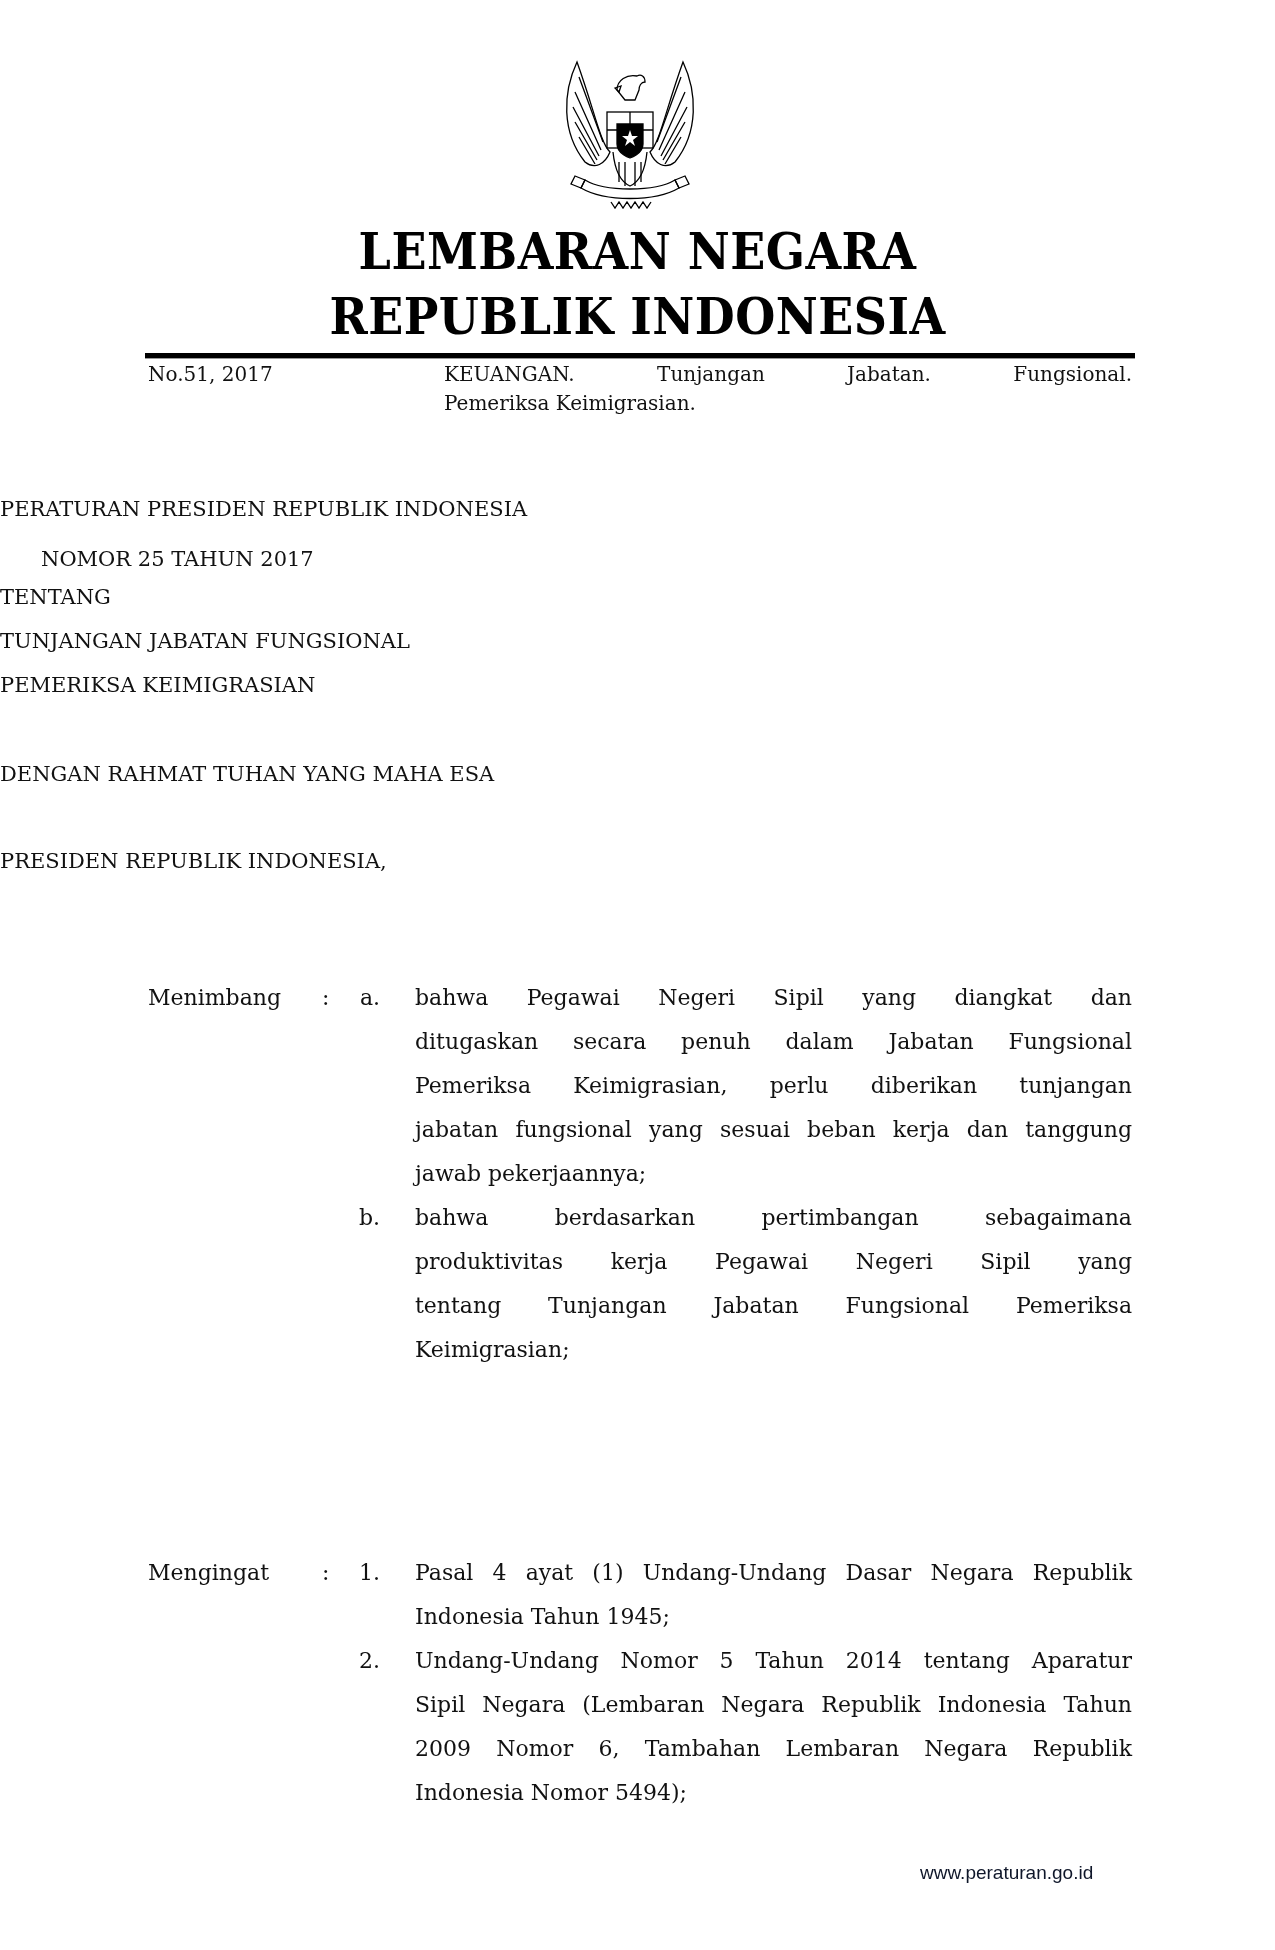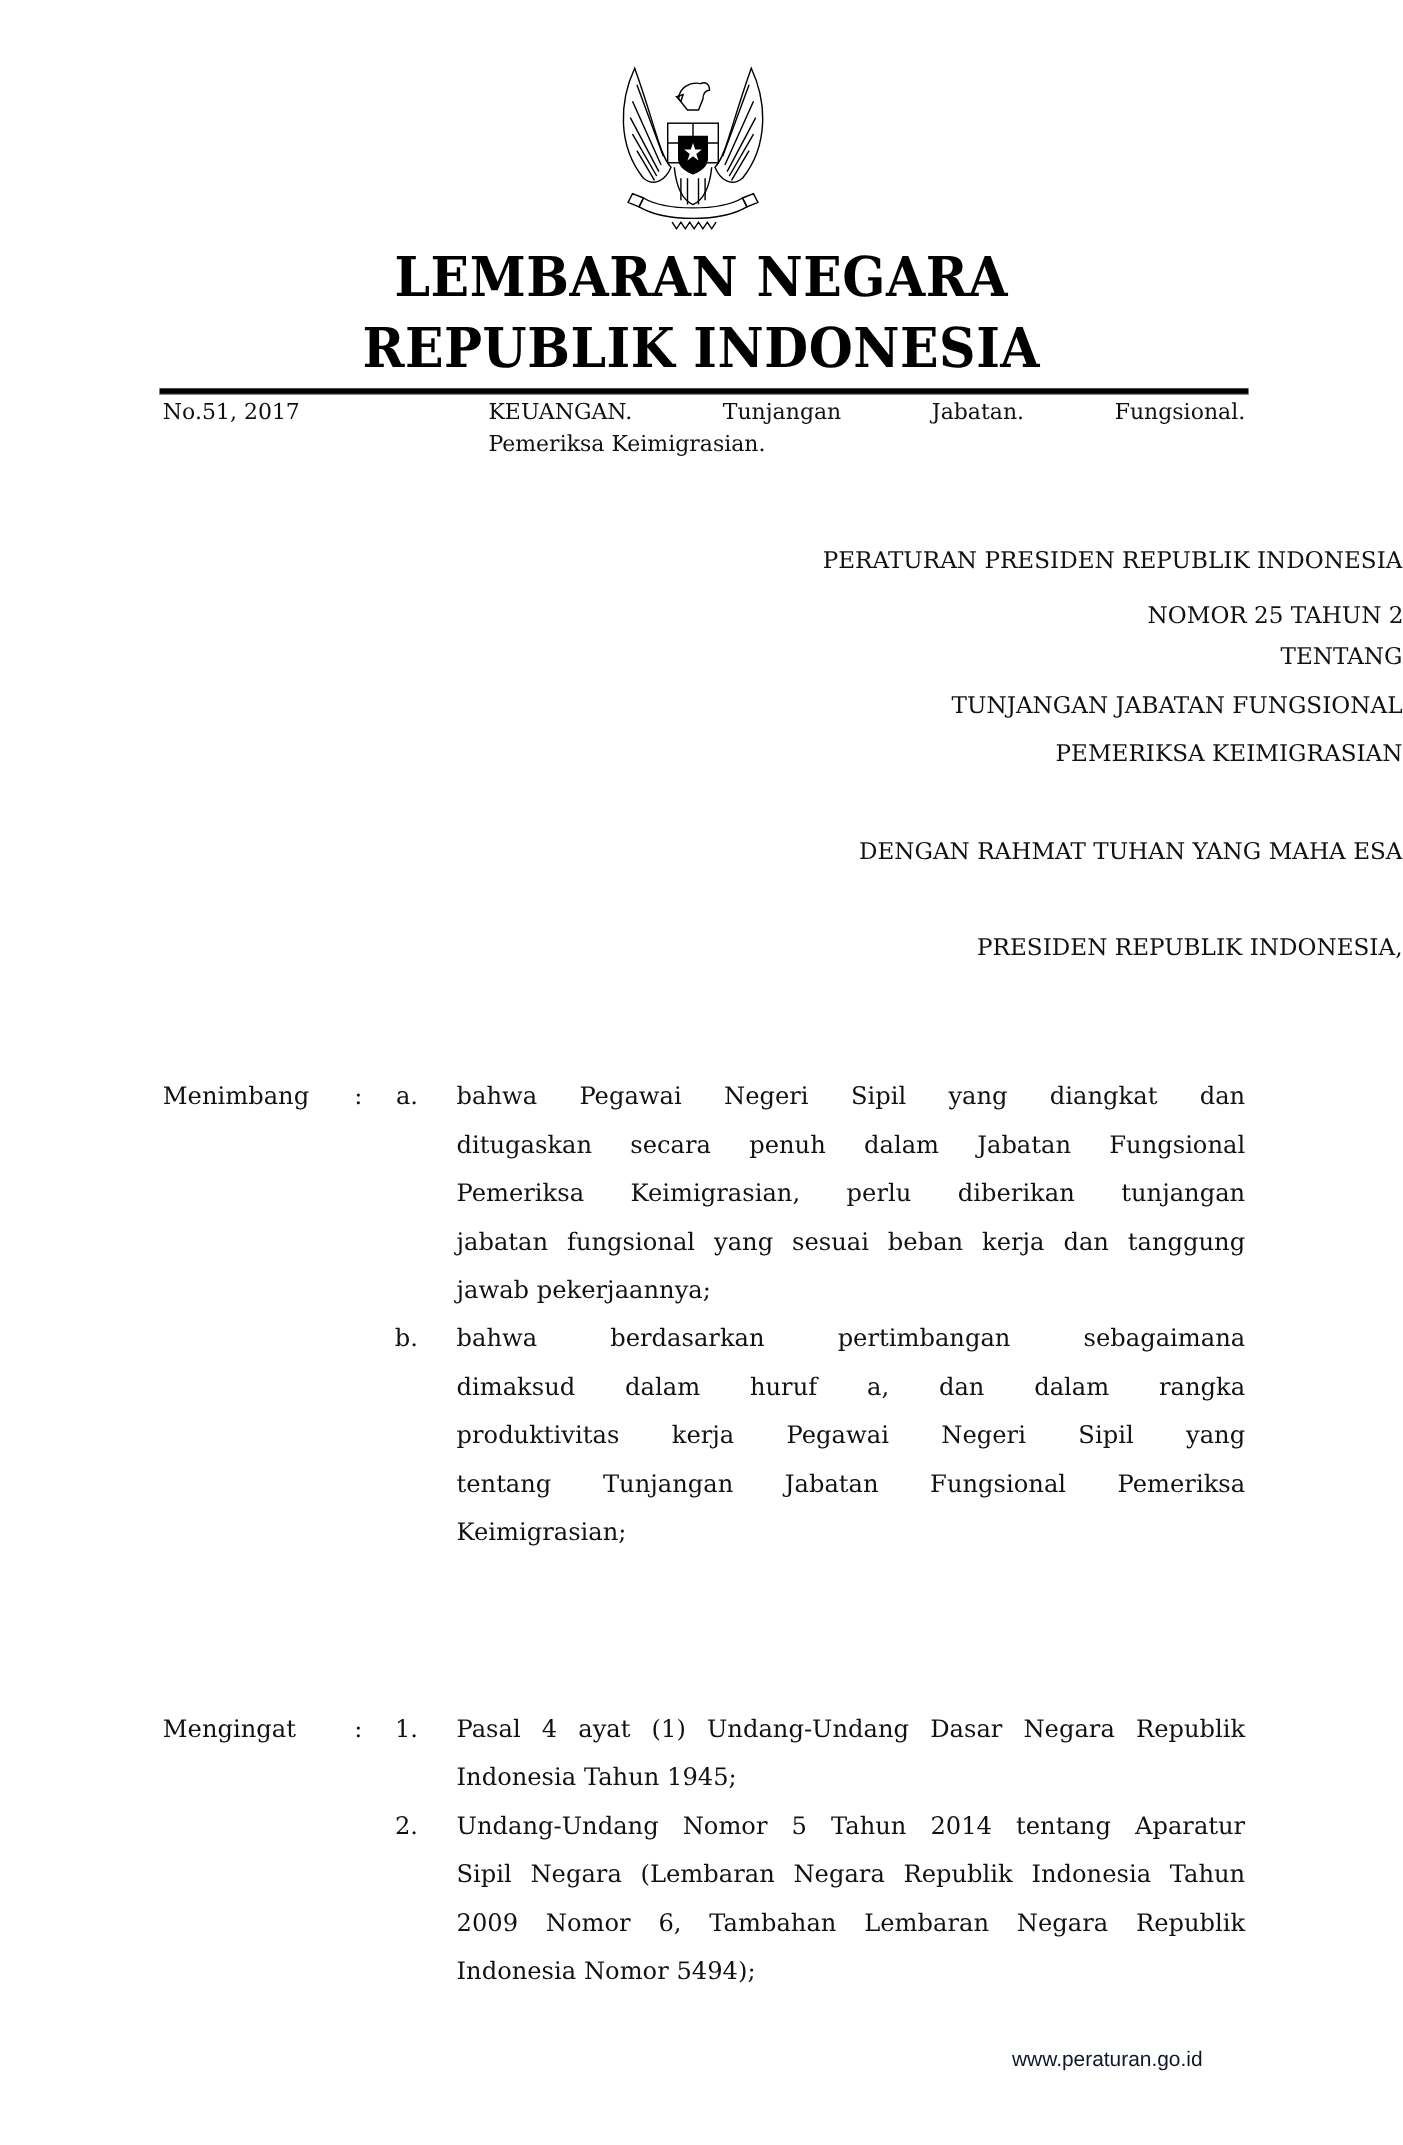--- a/index.html
+++ b/index.html
@@ -9,21 +9,21 @@
   #emblem { left:555px; top:52px; width:150px; height:160px; }
   .title { left:0; width:1275px; text-align:center; font-family:"DejaVu Serif",serif;
            font-weight:bold; font-size:50px; letter-spacing:0.5px; color:#000;
            transform:scaleX(0.92); }
   #rule { left:145px; top:353px; width:990px; height:5px; background:#000;
           border-bottom:1px solid #999; }
   .hdr { font-size:20px; }
   #hdr-no { left:148px; top:362px; }
   #hdr-cat { left:444px; top:362px; width:688px; text-align:justify; text-align-last:justify; }
   #hdr-cat2 { left:444px; top:391px; }
-  .center { left:0; width:1275px; text-align:right; font-size:21px; }
+  .center { left:0; width:1275px; text-align:left; font-size:21px; }
   .lbl { font-size:22px; left:148px; }
   .colon { font-size:22px; left:322px; }
   .num { font-size:22px; width:50px; text-align:right; }
   .para { font-size:22px; left:415px; width:717px; line-height:44px;
           text-align:justify; margin:0; }
   .line { display:block; text-align:justify; text-align-last:justify; height:44px; }
   .line.last { text-align-last:left; }
   #footer-url { left:920px; top:1862px; font-family:"Liberation Sans","DejaVu Sans",sans-serif;
                 font-size:19px; color:#0f172a; }
 </style>
@@ -82,21 +82,20 @@
   <span class="line">bahwa Pegawai Negeri Sipil yang diangkat dan</span>
   <span class="line">ditugaskan secara penuh dalam Jabatan Fungsional</span>
   <span class="line">Pemeriksa Keimigrasian, perlu diberikan tunjangan</span>
   <span class="line">jabatan fungsional yang sesuai beban kerja dan tanggung</span>
   <span class="line last">jawab pekerjaannya;</span>
 </div>
 
 <div class="abs num" style="left:330px; top:1205px;">b.</div>
 <div class="abs para" style="top:1196px;">
   <span class="line">bahwa berdasarkan pertimbangan sebagaimana</span>
-  <span class="line">dimaksud dalam huruf a, dan dalam rangka</span>
   <span class="line">produktivitas kerja Pegawai Negeri Sipil yang</span>
   <span class="line">tentang Tunjangan Jabatan Fungsional Pemeriksa</span>
   <span class="line last">Keimigrasian;</span>
 </div>
 
 <div class="abs lbl" style="top:1560px;">Mengingat</div>
 <div class="abs colon" style="top:1560px;">:</div>
 
 <div class="abs num" style="left:330px; top:1560px;">1.</div>
 <div class="abs para" style="top:1551px;">

